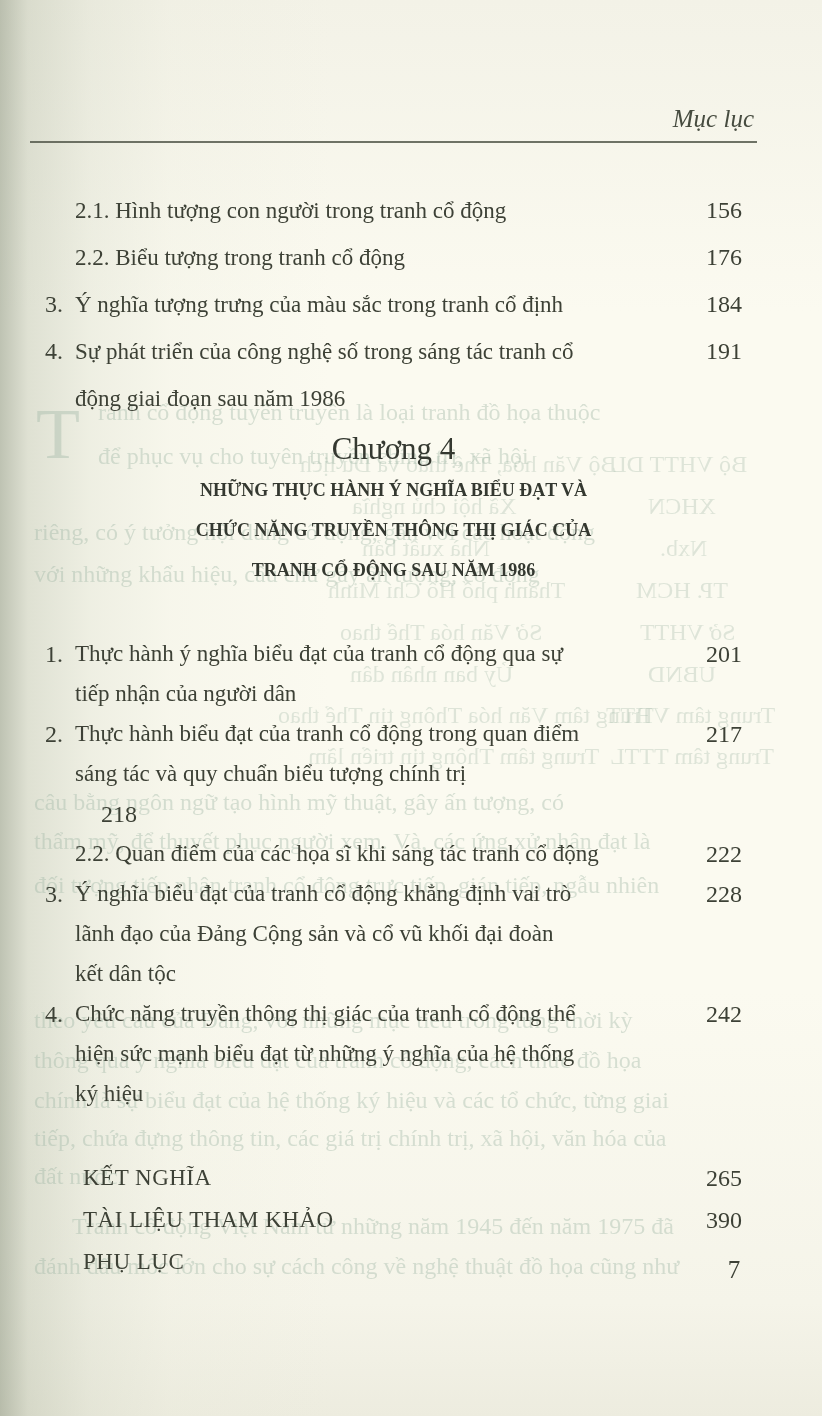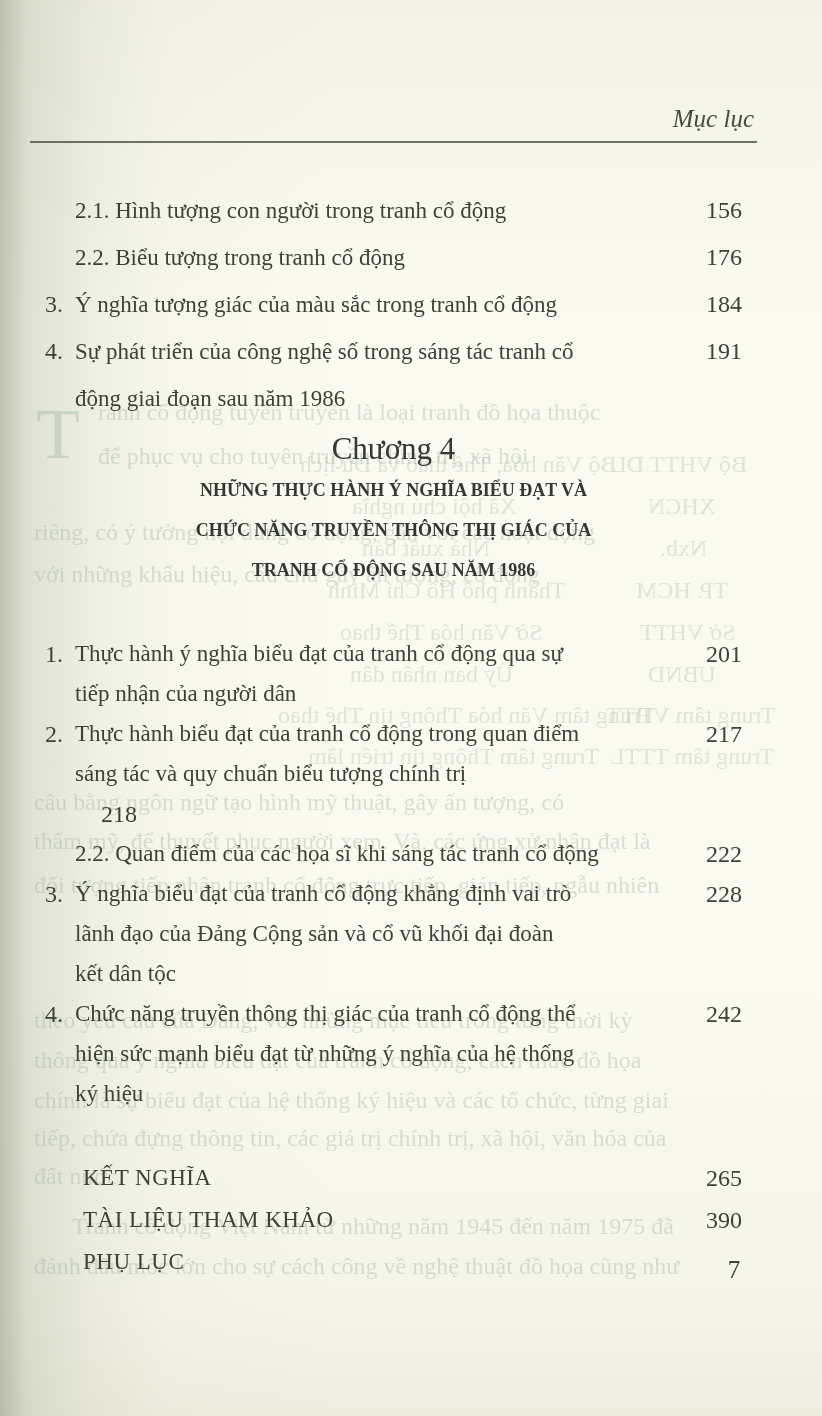--- a/index.html
+++ b/index.html
@@ -108,21 +108,21 @@
           <span class="txt">2.1. Hình tượng con người trong tranh cổ động</span>
           <span class="pg">156</span>
         </div>
         <div class="row">
           <span class="num"></span>
           <span class="txt">2.2. Biểu tượng trong tranh cổ động</span>
           <span class="pg">176</span>
         </div>
         <div class="row">
           <span class="num">3.</span>
-          <span class="txt">Ý nghĩa tượng giác của màu sắc trong tranh cổ động</span>
+          <span class="txt">Ý nghĩa tượng trưng của màu sắc trong tranh cổ định</span>
           <span class="pg">184</span>
         </div>
         <div class="row">
           <span class="num">4.</span>
           <span class="txt">Sự phát triển của công nghệ số trong sáng tác tranh cổ
 động giai đoạn sau năm 1986</span>
           <span class="pg">191</span>
         </div>
       </div>
 

